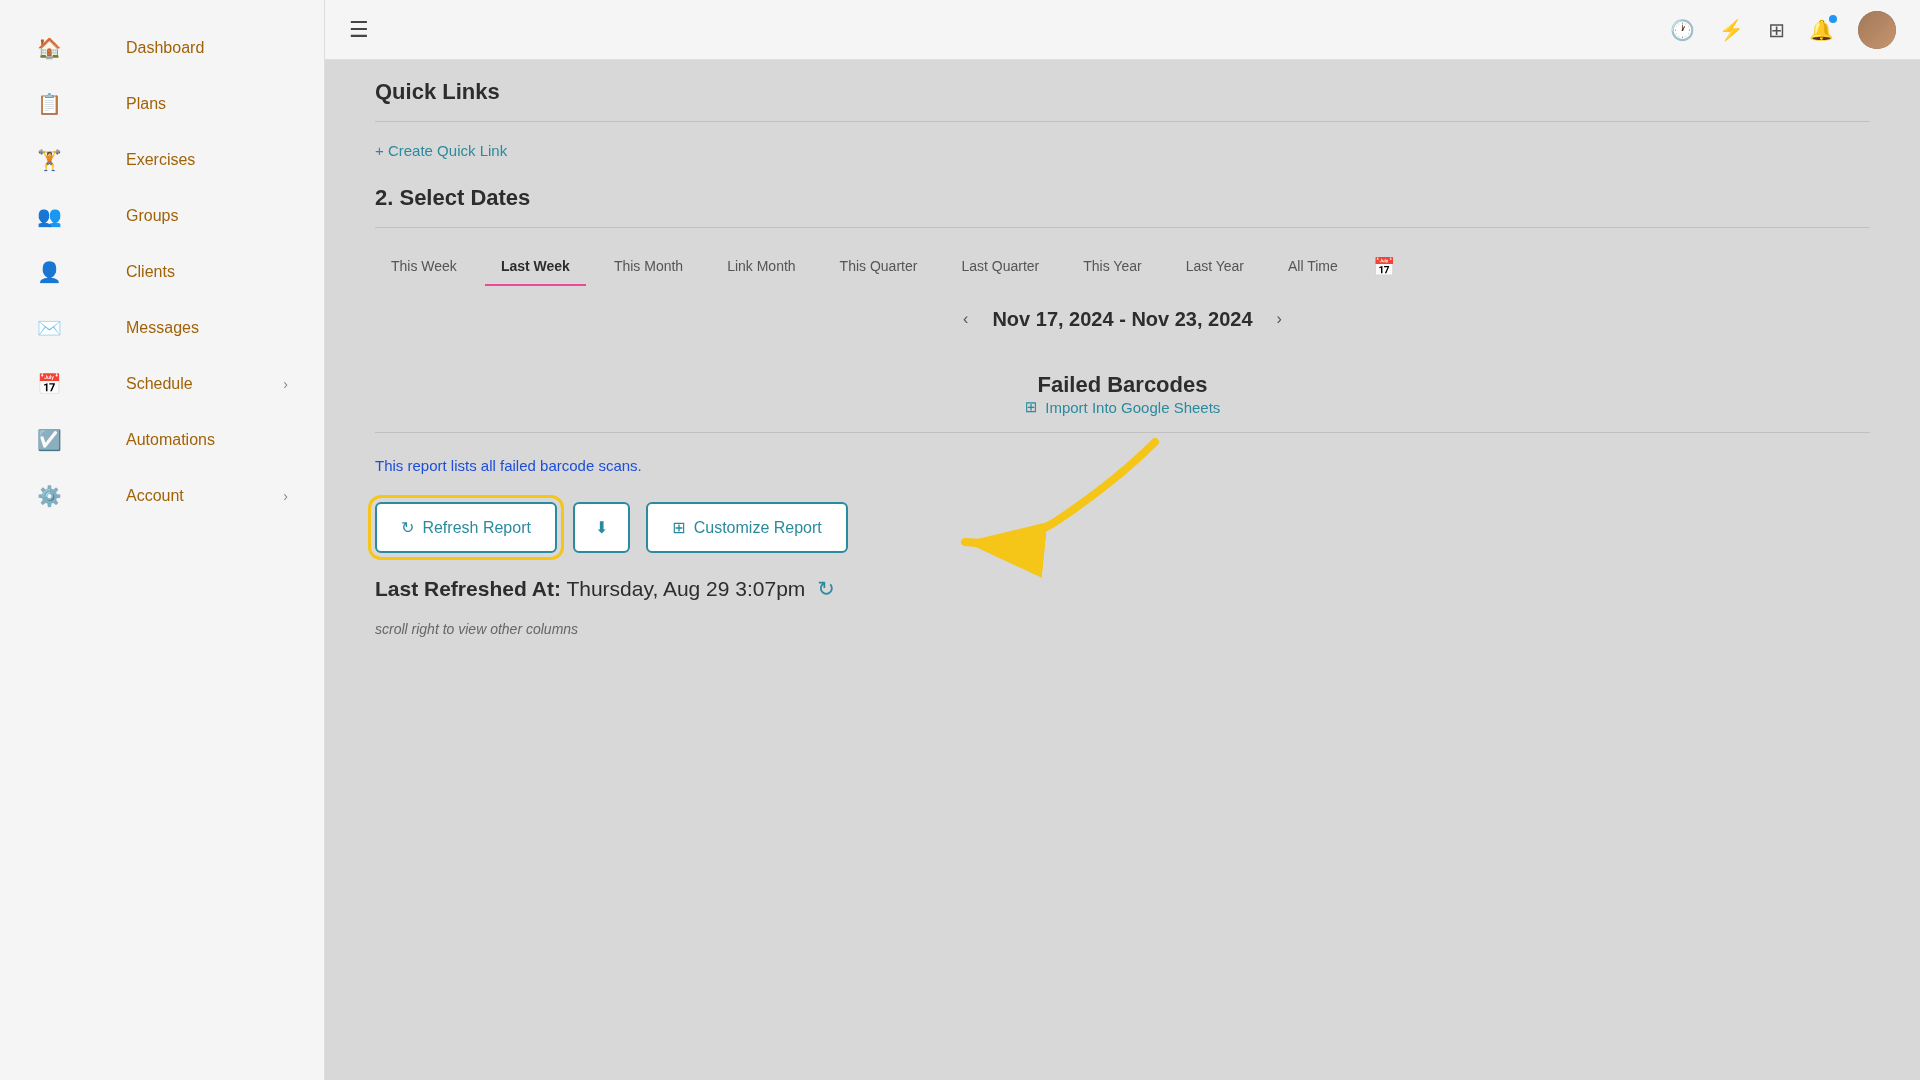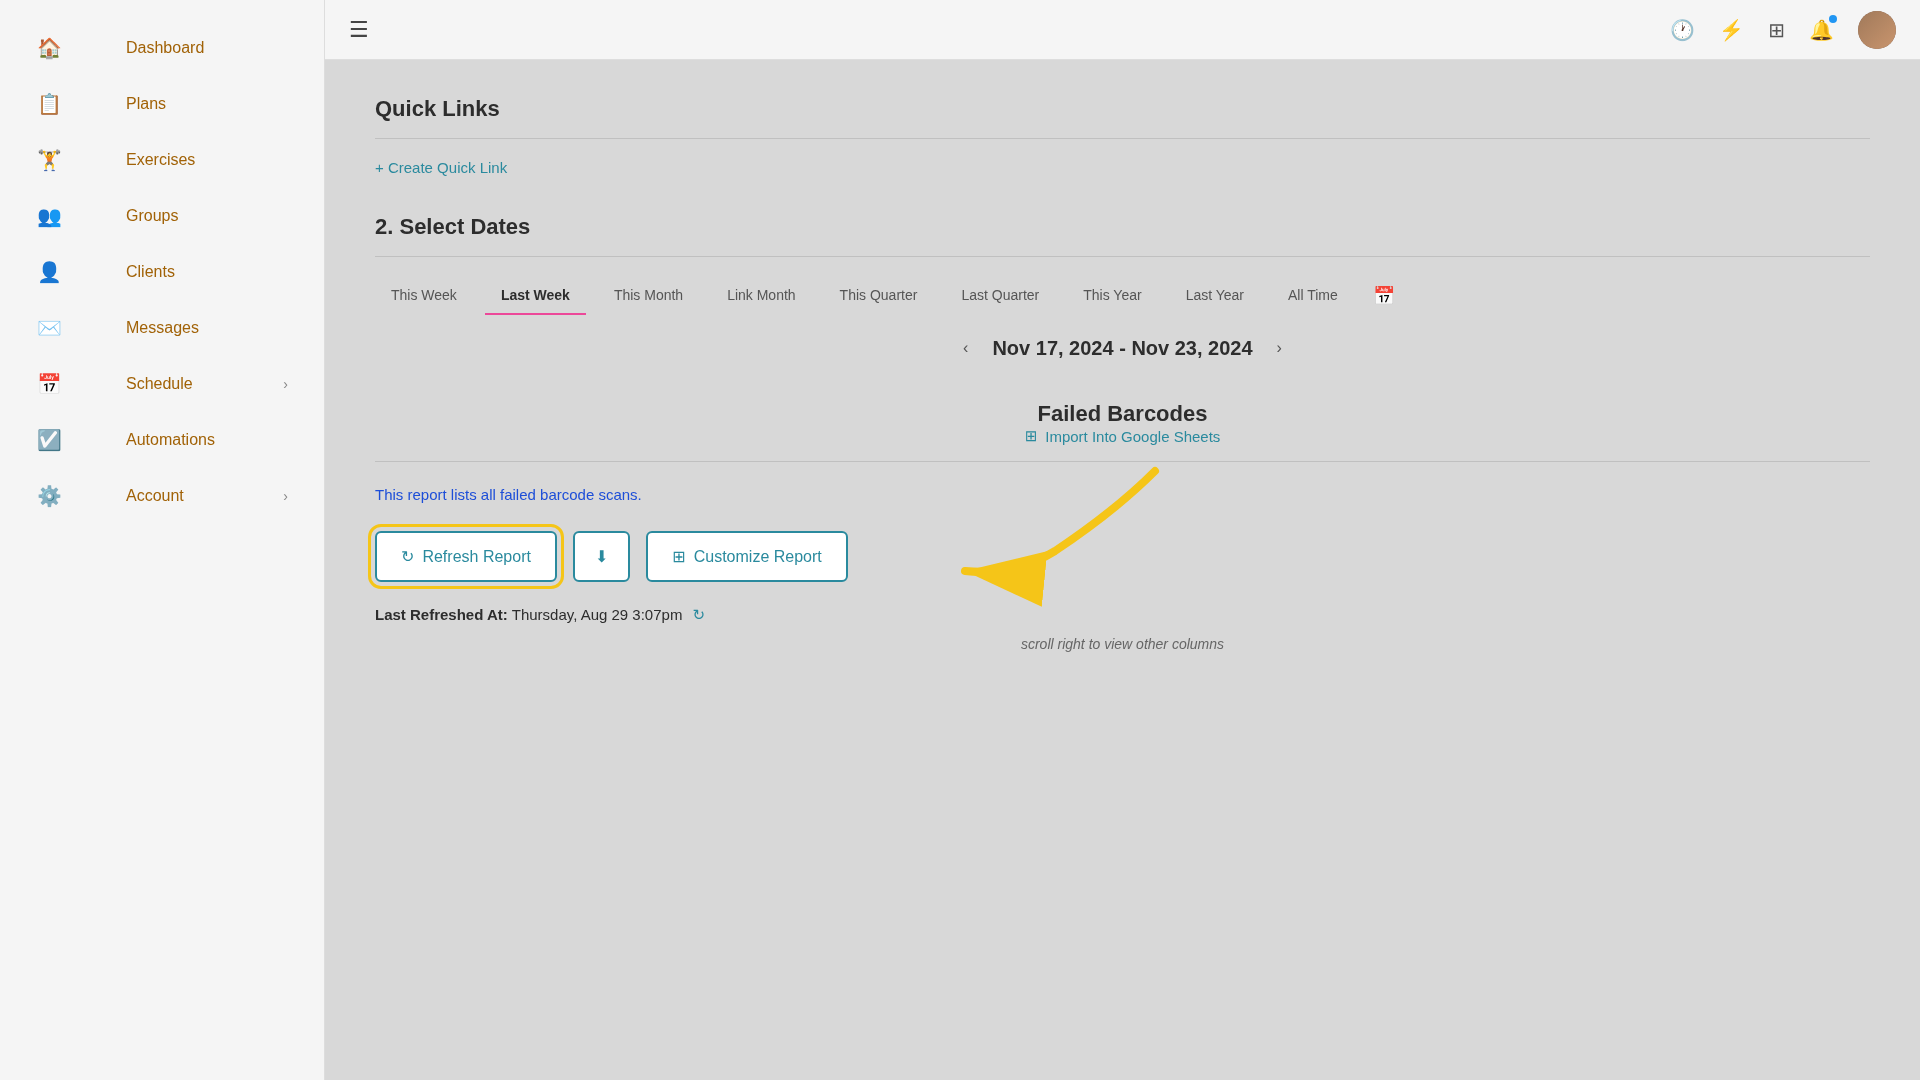--- a/index.html
+++ b/index.html
@@ -68,42 +68,42 @@
     .avatar-img {
       width: 38px; height: 38px;
       border-radius: 50%;
       background: linear-gradient(135deg, #a0795a, #c9956e);
     }
 
     
     .content {
       flex: 1;
       background: #d8d8d8;
-      padding: 36px 50px;
+      padding: 19px 50px;
       overflow-y: auto;
     }
 
     .section-title {
       font-size: 22px;
       font-weight: 600;
       color: #2d2d2d;
       margin-bottom: 16px;
     }
 
     .divider {
       height: 1px;
       background: #c0c0c0;
       margin-bottom: 20px;
     }
 
     .create-quick-link {
       color: #2a8a9e;
       font-size: 15px;
       cursor: pointer;
-      margin-bottom: 38px;
+      margin-bottom: 26px;
       display: inline-block;
     }
 
     
     .date-tabs {
       display: flex;
       align-items: center;
       gap: 12px;
       margin-bottom: 20px;
       flex-wrap: wrap;
@@ -232,32 +232,31 @@
 
     
     .arrow-annotation {
       position: absolute;
       left: 560px;
       top: -80px;
       pointer-events: none;
     }
 
     .last-refreshed {
-      font-size: 15px;
-      color: #2d2d2d;
-      margin-bottom: 12px;
+      font-size: 21px;
+      color: #2d2d2d;
+      margin-bottom: 20px;
     }
     .last-refreshed strong { font-weight: 700; }
     .refresh-icon-small { color: #2a8a9e; margin-left: 6px; }
 
     .scroll-hint {
       font-size: 14px;
       color: #666;
       font-style: italic;
-      text-align: center;
     }
   </style>
 </head>
 <body>
 
 <div class="sidebar">
   <div class="sidebar-item">
     <span class="icon">🏠</span>
     <span class="label">Dashboard</span>
   </div>

